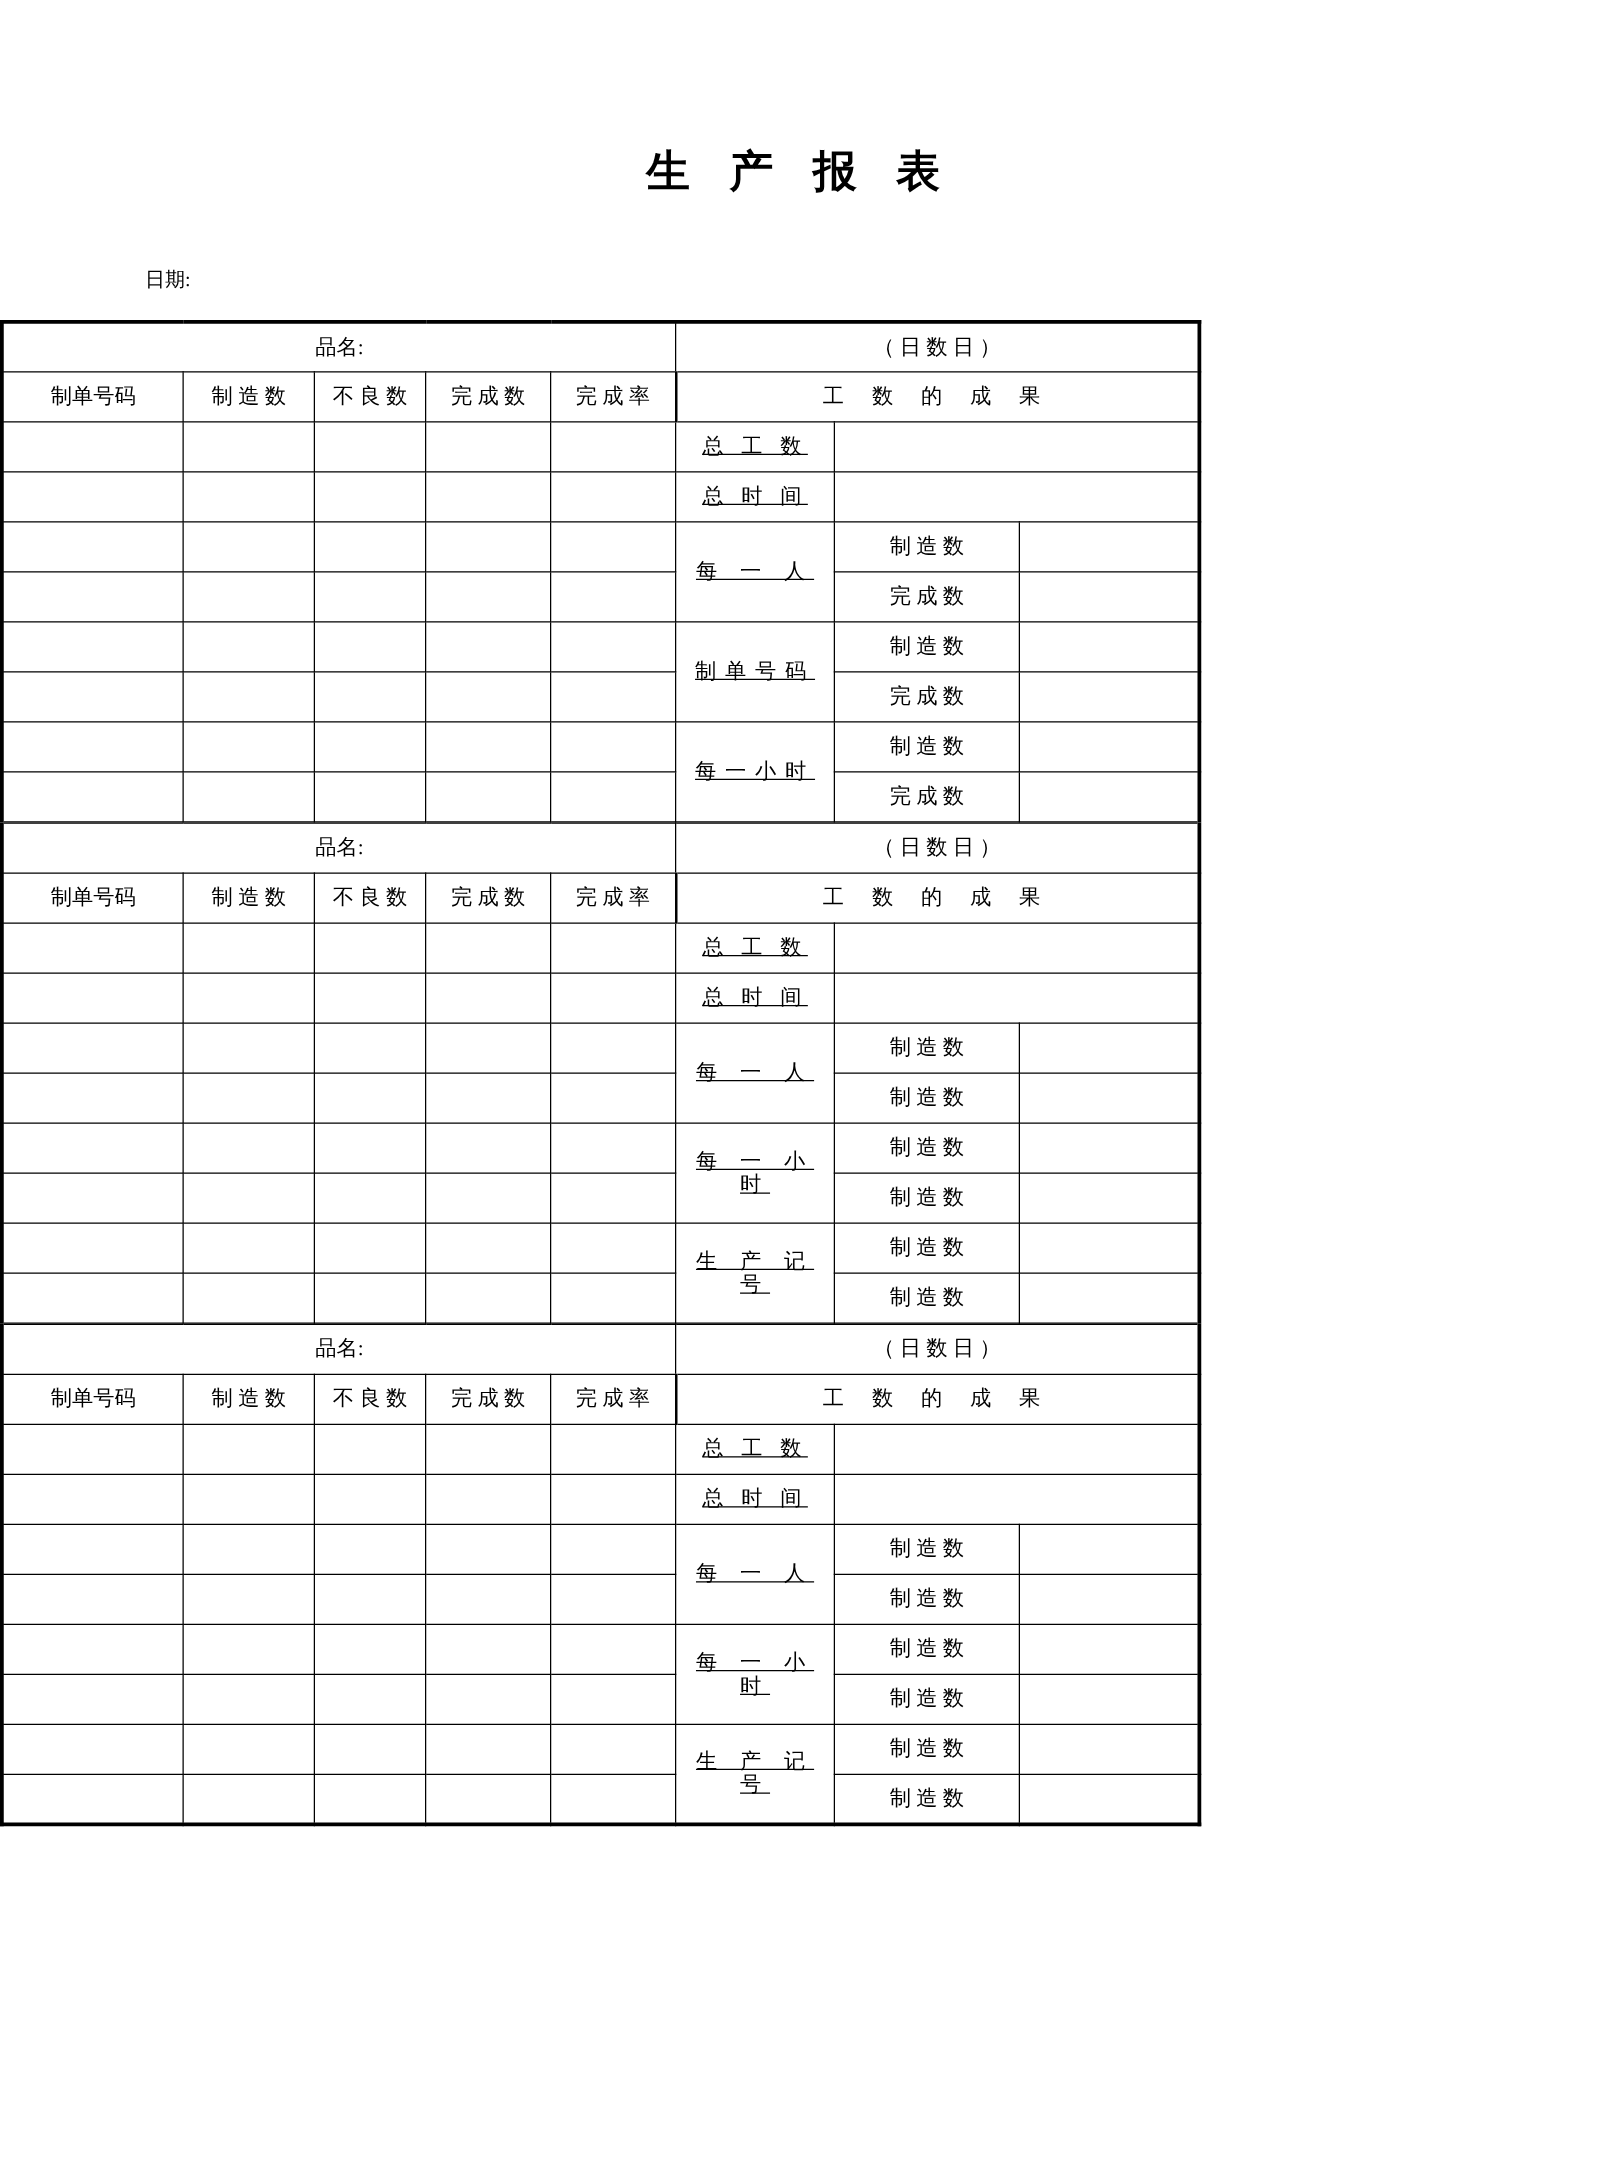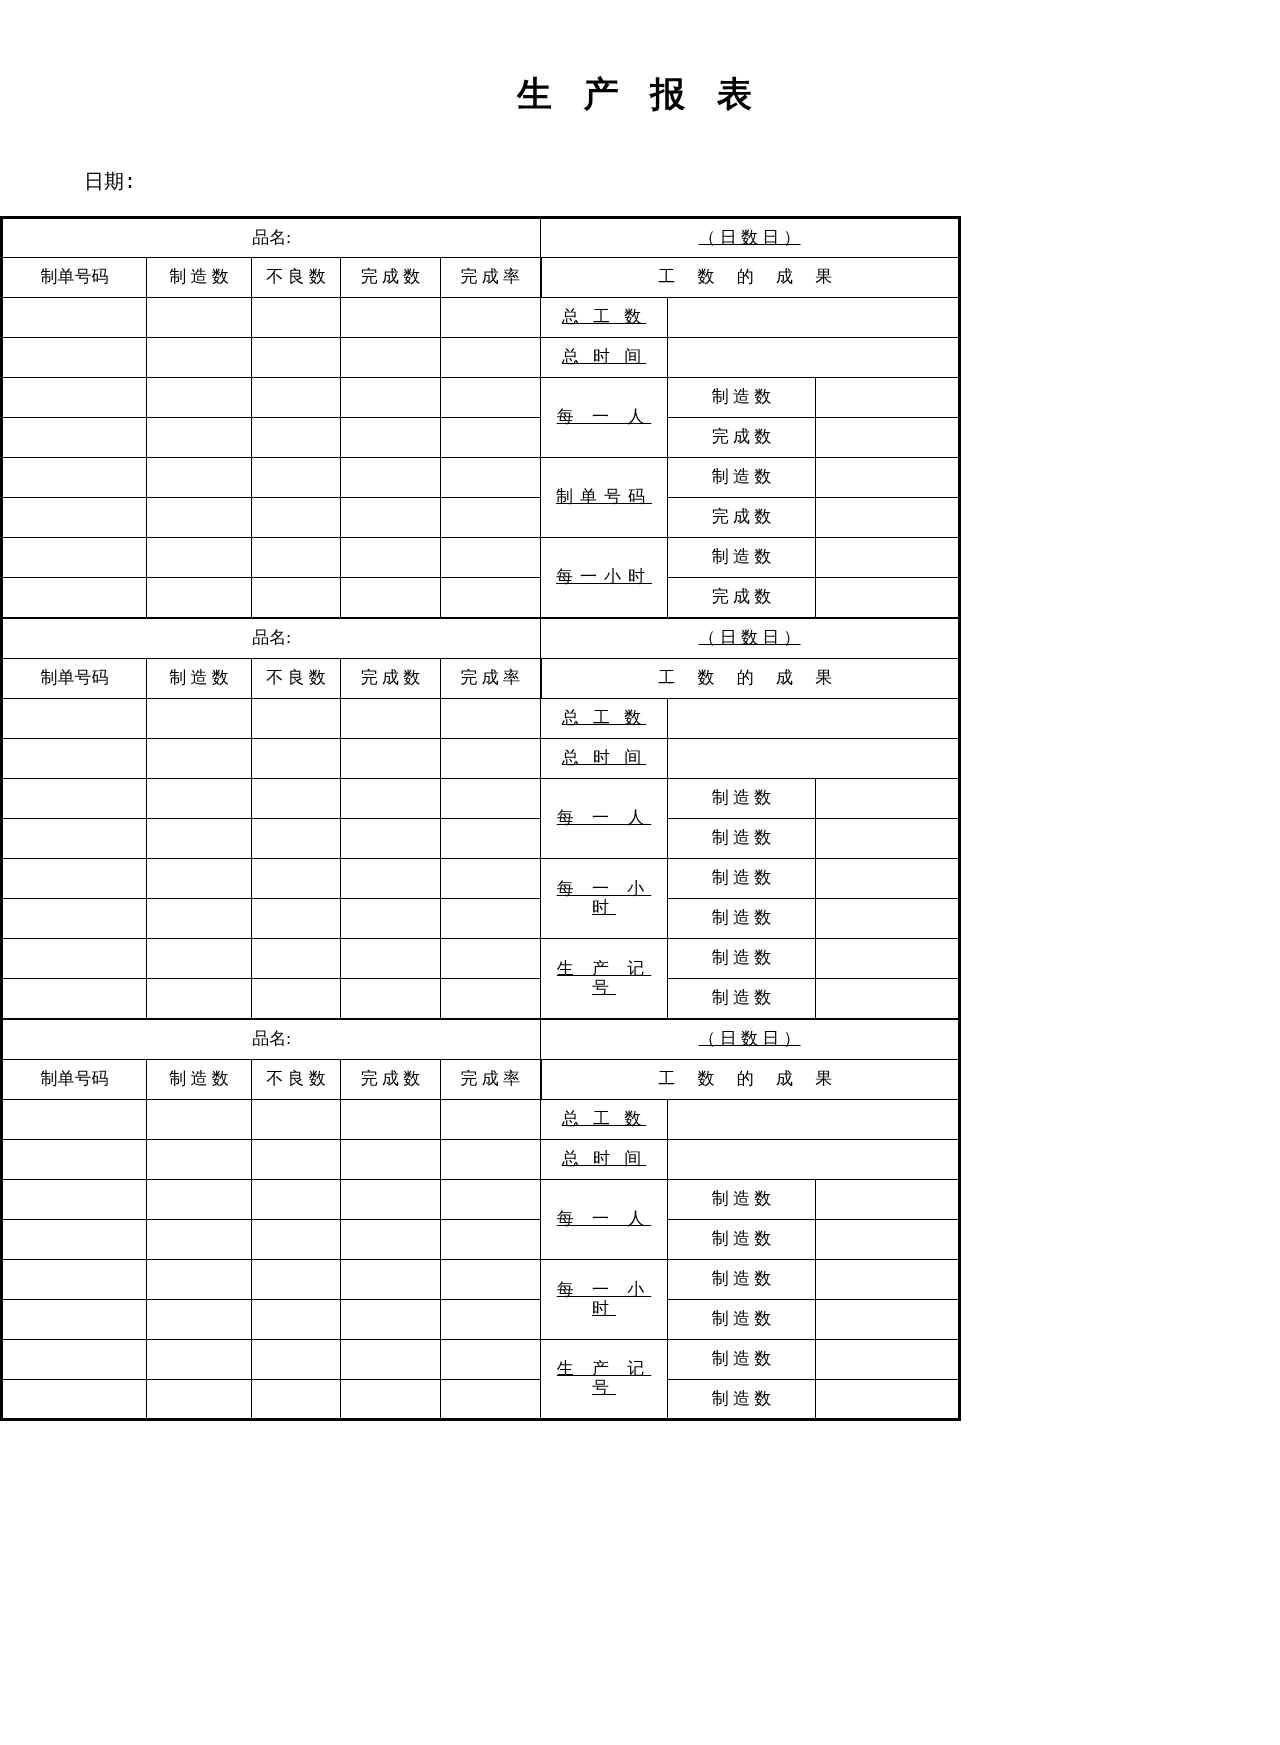--- a/index.html
+++ b/index.html
@@ -16,33 +16,32 @@
   }
 
   .page { position: relative; width: 1280px; height: 1745px; padding: 0; }
 
   
   .title {
     text-align: center;
     font-size: 35px;
     font-weight: bold;
     letter-spacing: 11px;
-    padding-top: 76px;
+    padding-top: 120px;
     line-height: 1;
     font-family: "Liberation Sans", "DejaVu Sans", sans-serif;
   }
 
   
   .date-line {
-    margin-left: 84px;
+    margin-left: 116px;
     margin-top: 62px;
-    font-size: 20px;
+    font-size: 16px;
     line-height: 1;
     letter-spacing: 0px;
-    font-family: Liberation Mono, monospace;
   }
 
   
   .blocks {
     margin-top: 23px;
     width: 958px;
   }
 
   table.block {
     border-collapse: collapse;
@@ -109,21 +108,21 @@
     font-size: 17px;
     border-left: 2.5px solid #000;
     text-decoration: underline;
   }
   td.lab2 { font-size: 16px; }
   td.val  { }
   .sp2 { letter-spacing: 5px;  padding-left: 5px;  }
   .sp4 { letter-spacing: 7px;  padding-left: 7px;  }
 
   .grouptitle { letter-spacing: 9px; padding-left: 9px; font-size: 18px; }
-  .daytxt { letter-spacing: 0; font-size: 17px; text-decoration: underline; }
+  .daytxt { letter-spacing: 0; font-size: 17px; }
 </style>
 </head>
 <body>
 
 <div class="page">
 
   <div class="title">生 产 报 表</div>
 
   <div class="date-line">日期:</div>
 

